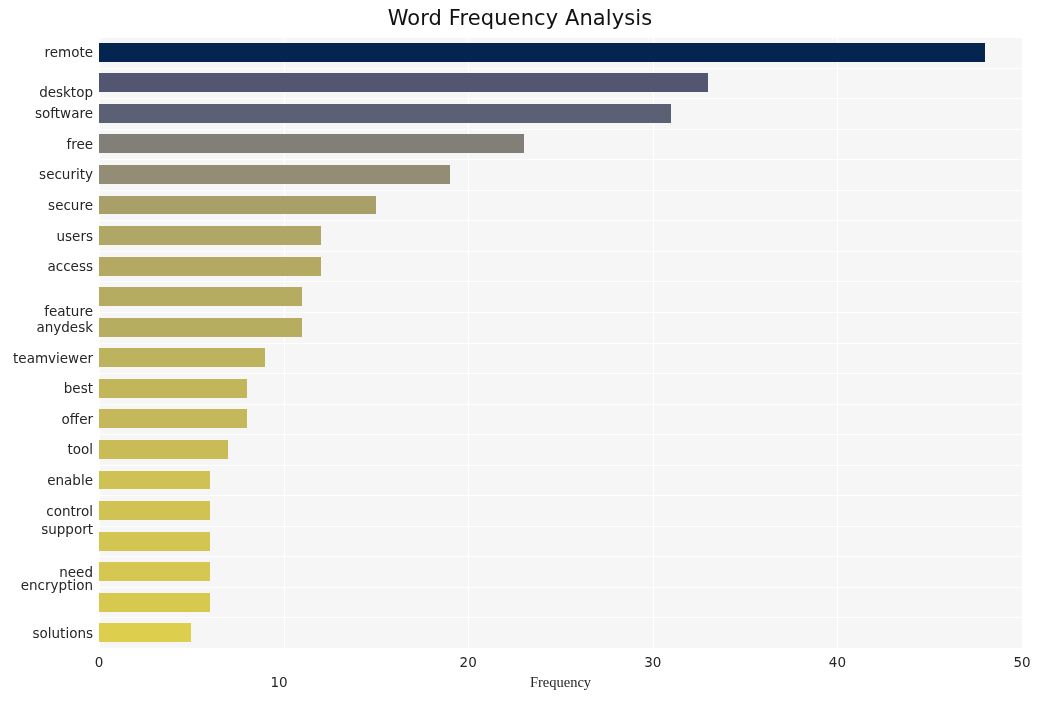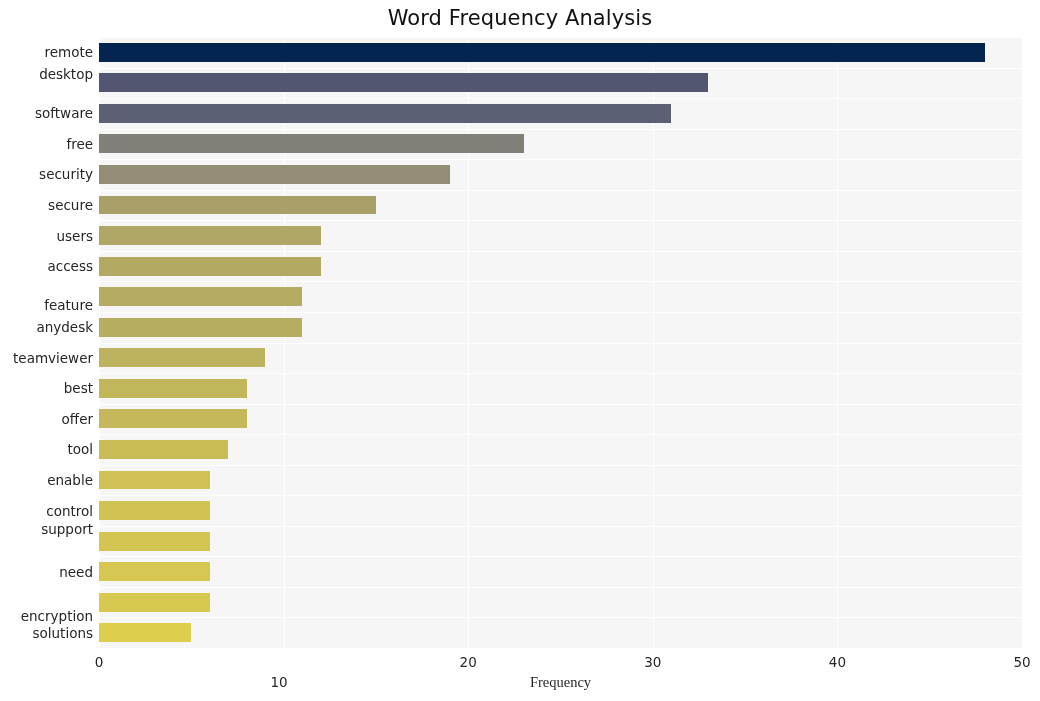--- a/index.html
+++ b/index.html
@@ -157,38 +157,38 @@
         <div class="bar" title="control: 6" style="top: 464.055px; height: 18.941px; width: 110.76px; background: rgb(209, 195, 83);"></div>
         <div class="bar" title="support: 6" style="top: 494.604px; height: 18.941px; width: 110.76px; background: rgb(211, 197, 82);"></div>
         <div class="bar" title="need: 6" style="top: 525.154px; height: 18.941px; width: 110.76px; background: rgb(213, 199, 81);"></div>
         <div class="bar" title="encryption: 6" style="top: 555.705px; height: 18.941px; width: 110.76px; background: rgb(215, 201, 80);"></div>
         <div class="bar" title="solutions: 5" style="top: 586.255px; height: 18.941px; width: 92.3px; background: rgb(221, 207, 77);"></div>
       </div>
   </div>
 
   <div id="ylabels">
       <div class="ytick" style="top: 8.275px;">remote</div>
-      <div class="ytick" style="top: 30px;">desktop</div>
+      <div class="ytick" style="top: 48px;">desktop</div>
       <div class="ytick" style="top: 69.375px;">software</div>
       <div class="ytick" style="top: 99.925px;">free</div>
       <div class="ytick" style="top: 130.475px;">security</div>
       <div class="ytick" style="top: 161.025px;">secure</div>
       <div class="ytick" style="top: 191.575px;">users</div>
       <div class="ytick" style="top: 222.125px;">access</div>
-      <div class="ytick" style="top: 261px;">feature</div>
+      <div class="ytick" style="top: 267px;">feature</div>
       <div class="ytick" style="top: 283.225px;">anydesk</div>
       <div class="ytick" style="top: 313.775px; padding-left: 38px;">teamviewer</div>
       <div class="ytick" style="top: 344.325px;">best</div>
       <div class="ytick" style="top: 374.875px; margin-left: 20px;">offer</div>
       <div class="ytick" style="top: 405.425px;">tool</div>
       <div class="ytick" style="top: 435.975px;">enable</div>
       <div class="ytick" style="top: 466.525px;">control</div>
       <div class="ytick" style="top: 485px;">support</div>
       <div class="ytick" style="top: 527.625px;">need</div>
-      <div class="ytick" style="top: 572px;">encryption</div>
+      <div class="ytick" style="top: 541px;">encryption</div>
       <div class="ytick" style="top: 588.725px;">solutions</div>
     </div>
 
   <div id="xlabels">
       <div class="xtick" style="left: 99px;">0</div>
       <div class="xtick" style="left: 279px; margin-top: 20px;">10</div>
       <div class="xtick" style="left: 468.2px;">20</div>
       <div class="xtick" style="left: 652.8px;">30</div>
       <div class="xtick" style="left: 837.4px;">40</div>
       <div class="xtick" style="left: 1022px;">50</div>

